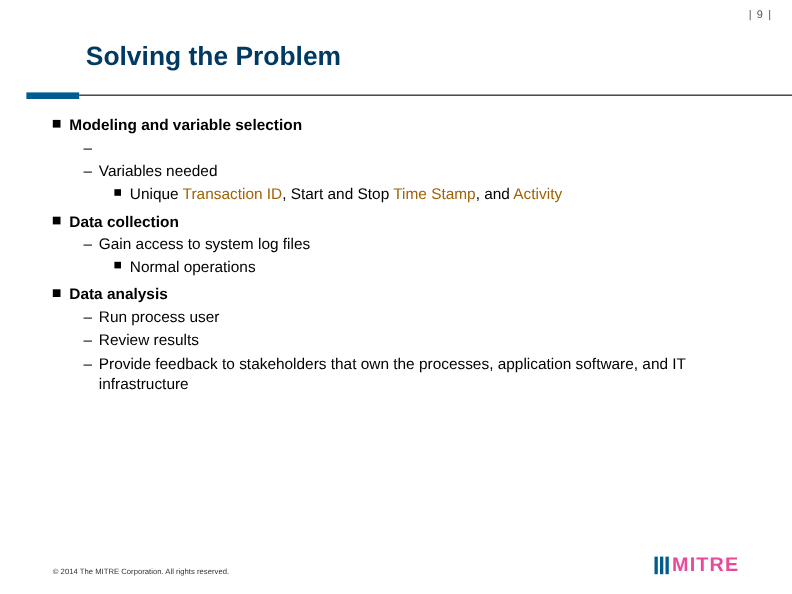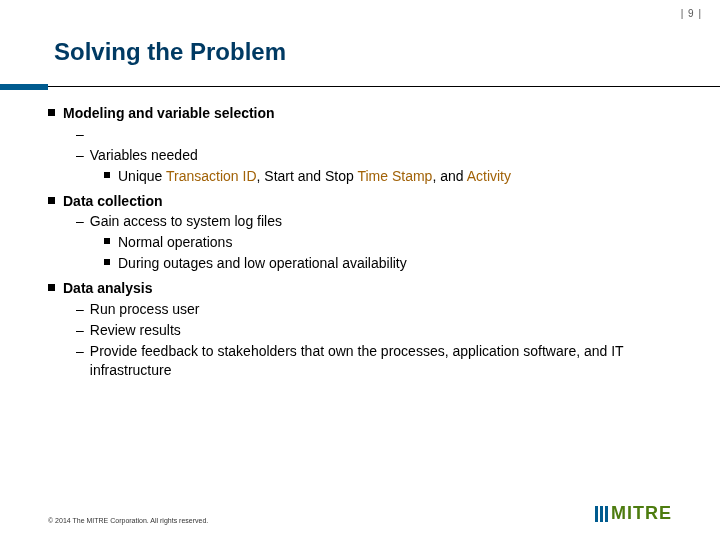--- a/index.html
+++ b/index.html
@@ -1,36 +1,36 @@
 <!DOCTYPE html>
 <html><head>
 <meta charset="utf-8">
 <style>
   * { margin: 0; padding: 0; box-sizing: border-box; }
   html, body { width: 720px; height: 540px; font-family: Arial, Helvetica, sans-serif; background: #fff; color: #000; }
   .slide { position: relative; width: 720px; height: 540px; padding: 38px 48px 32px 48px; }
   .page-num { position: absolute; top: 8px; right: 18px; font-size: 10px; color: #555; letter-spacing: 1px; }
-  .title-row { position: relative; margin-bottom: 18px; }
+  .title-row { position: relative; margin-bottom: 18px; margin-left: 24px; }
   .title { font-size: 24px; font-weight: bold; color: #003a63; padding-left: 6px;}
   .rule-wrap { position: relative; margin: 18px 0 14px 0; height: 2px; }
   .rule-accent { position: absolute; left: -48px; top: 0; width: 48px; height: 6px; background: #005b8f; }
   .rule-line { position: absolute; left: 0; right: -48px; top: 2px; height: 1px; background: #000; }
   .content { font-size: 14px; line-height: 1.35; }
   .lvl1 { margin-top: 6px; }
   .lvl1-head { display: flex; align-items: flex-start; }
   .sq { display: inline-block; width: 7px; height: 7px; background: #000; margin-top: 5px; margin-right: 8px; flex-shrink: 0; }
   .sq.sm { width: 6px; height: 6px; margin-top: 5px; }
   .lvl1-label { font-weight: bold; }
   .lvl2 { margin-left: 28px; margin-top: 2px; display: flex; }
   .dash { margin-right: 6px; flex-shrink: 0; }
   .lvl3 { margin-left: 56px; margin-top: 2px; display: flex; align-items: flex-start; }
   .red { color: #a16207; }
   .footer { position: absolute; bottom: 16px; left: 48px; right: 48px; display: flex; justify-content: space-between; align-items: flex-end; }
   .copyright { font-size: 7px; color: #333; }
-  .logo { font-size: 18px; font-weight: bold; letter-spacing: 1px; color: #4d7c0f; display: flex; align-items: center; }
+  .logo { font-size: 18px; font-weight: bold; letter-spacing: 1px; color: #ec4899; display: flex; align-items: center; }
   .logo-bars { display: inline-flex; gap: 2px; margin-right: 3px; }
   .logo-bars span { display: inline-block; width: 3px; height: 16px; background: #005b8f; }
 </style>
 </head>
 <body>
 
 <div class="slide">
   <div class="page-num">| 9 |</div>
 
   <div class="title-row">
@@ -65,24 +65,20 @@
           <span class="lvl1-label">Data collection</span>
         </div>
         <div class="lvl2">
           <span class="dash">–</span>
           <span>Gain access to system log files</span>
         </div>
         <div class="lvl3">
           <span class="sq sm" style="margin-right: 8px;"></span>
           <span><span>Normal operations</span></span>
         </div>
-        <div class="lvl3">
-          <span class="sq sm" style="margin-right: 8px;"></span>
-          <span><span>During outages and low operational availability</span></span>
-        </div>
       </div>
       <div class="lvl1">
         <div class="lvl1-head">
           <span class="sq"></span>
           <span class="lvl1-label">Data analysis</span>
         </div>
         <div class="lvl2">
           <span class="dash">–</span>
           <span>Run process user</span>
         </div>

